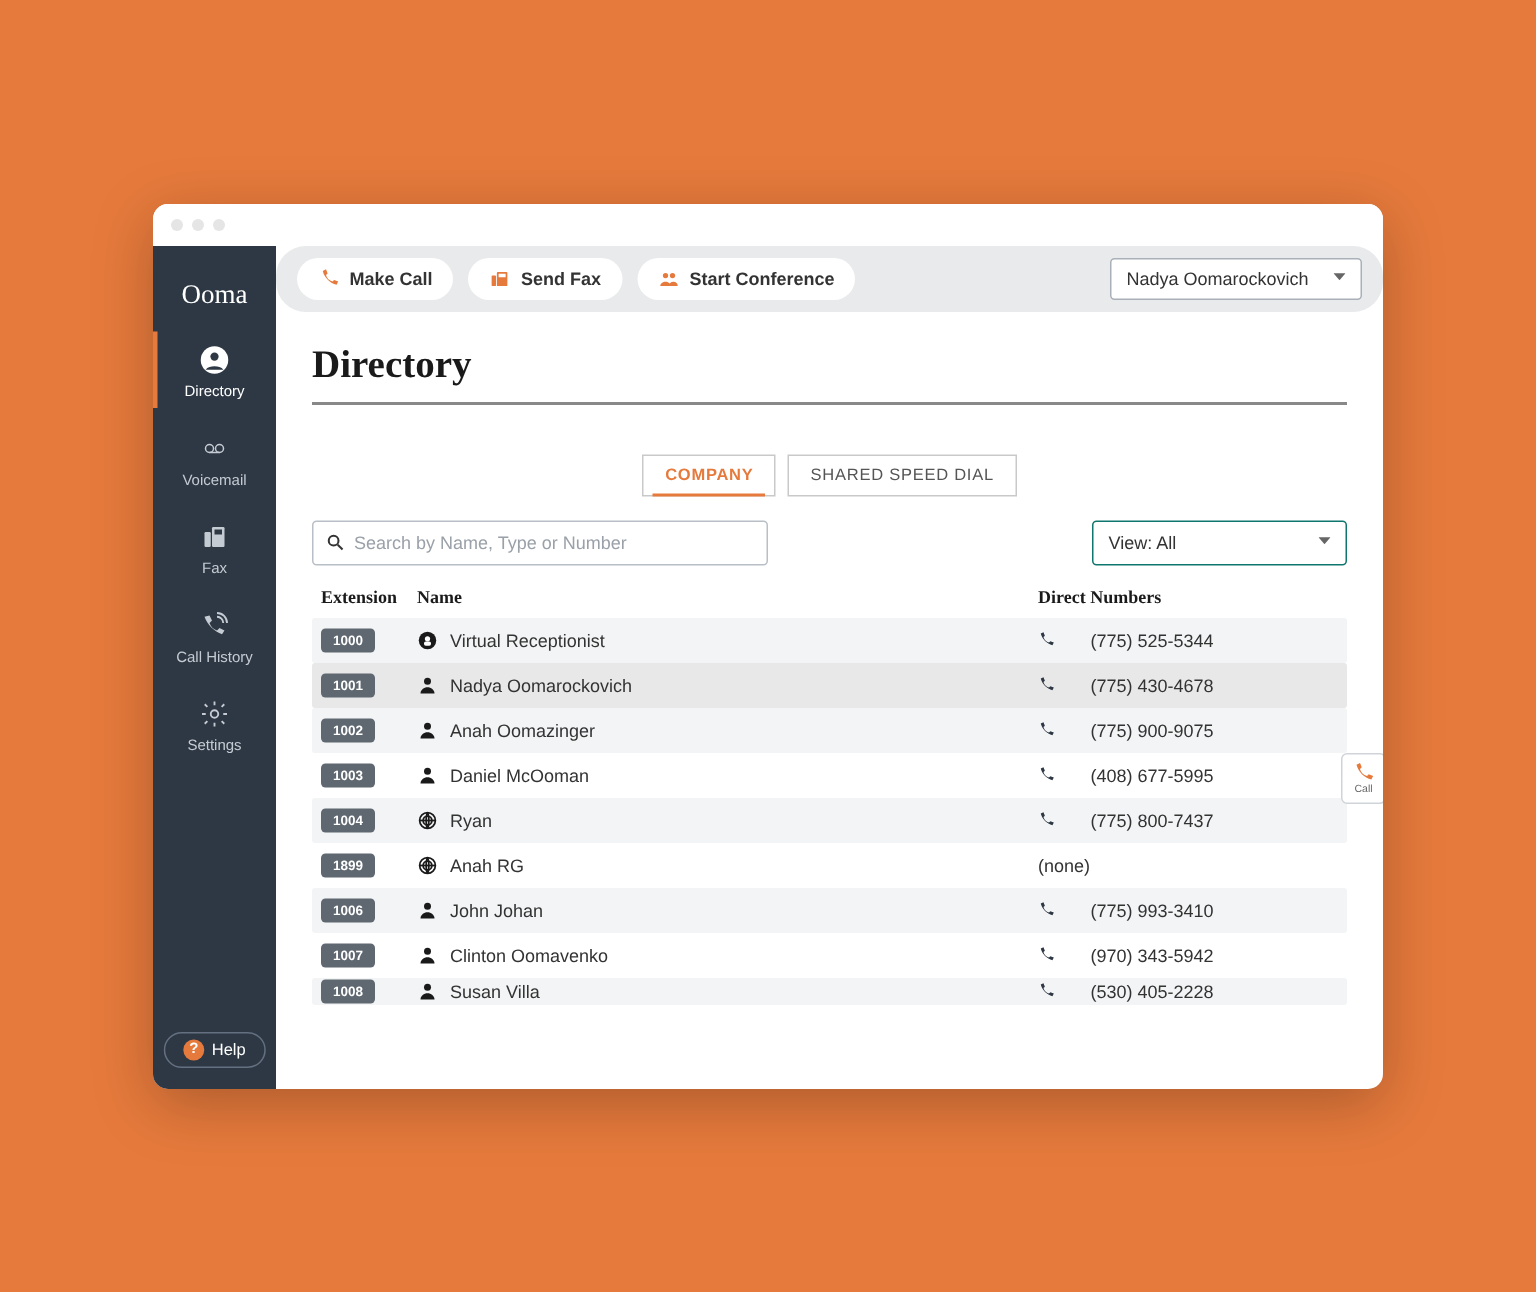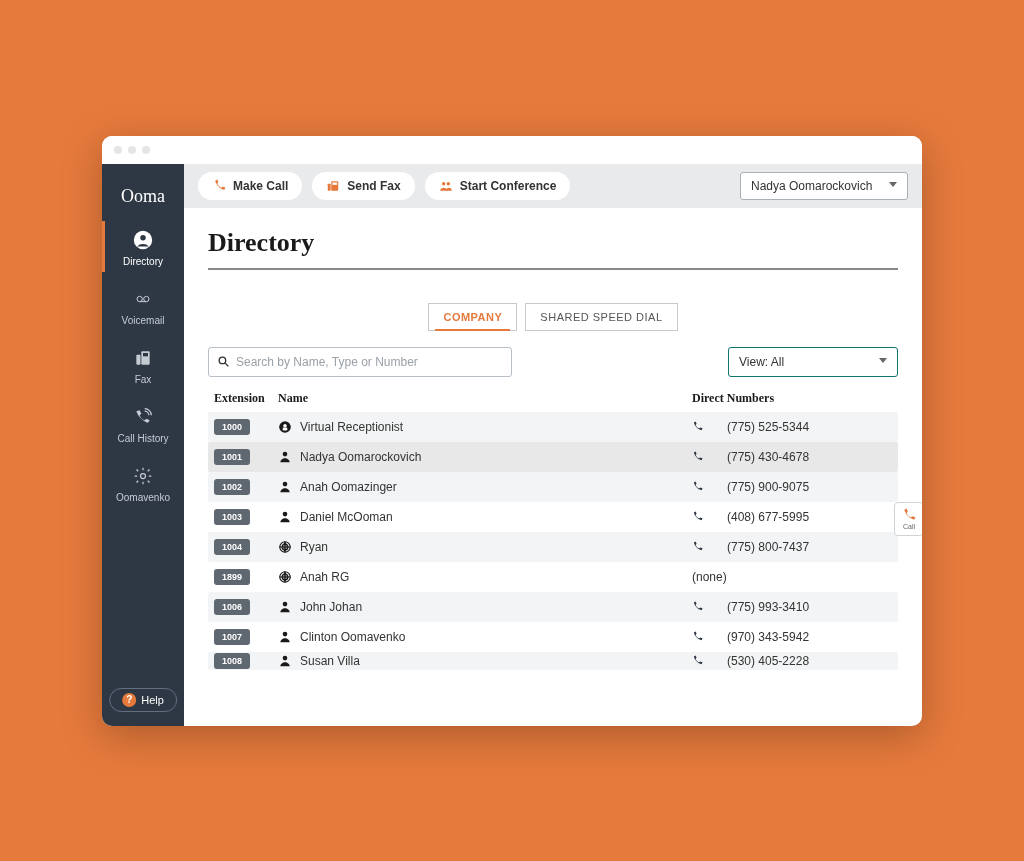--- a/index.html
+++ b/index.html
@@ -108,20 +108,21 @@
   overflow: hidden;
   position: relative;
 }
 .topbar {
   height: 44px;
   background: #e9eaeb;
   display: flex;
   align-items: center;
   padding: 0 14px;
   gap: 10px;
+  border-radius: 20px;
 }
 .pill-btn {
   background: #fff;
   border: none;
   border-radius: 16px;
   height: 28px;
   padding: 0 14px;
   display: flex;
   align-items: center;
   gap: 7px;
@@ -364,21 +365,21 @@
         <span>Call History</span>
       </div>
 
       <div class="nav-item">
         <span class="nav-icon">
           <svg viewBox="0 0 24 24" width="20" height="20" fill="none" stroke="currentColor" stroke-width="1.5">
               <circle cx="12" cy="12" r="3"></circle>
               <path d="M12 2v3M12 19v3M4.2 4.2l2.1 2.1M17.7 17.7l2.1 2.1M2 12h3M19 12h3M4.2 19.8l2.1-2.1M17.7 6.3l2.1-2.1"></path>
             </svg>
         </span>
-        <span>Oomavenko</span>
+        <span>Settings</span>
       </div>
 
       <button class="help-btn">
         <span class="q">?</span>
         <span>Help</span>
       </button>
     </div>
 
     <div class="main">
       <div class="topbar">

